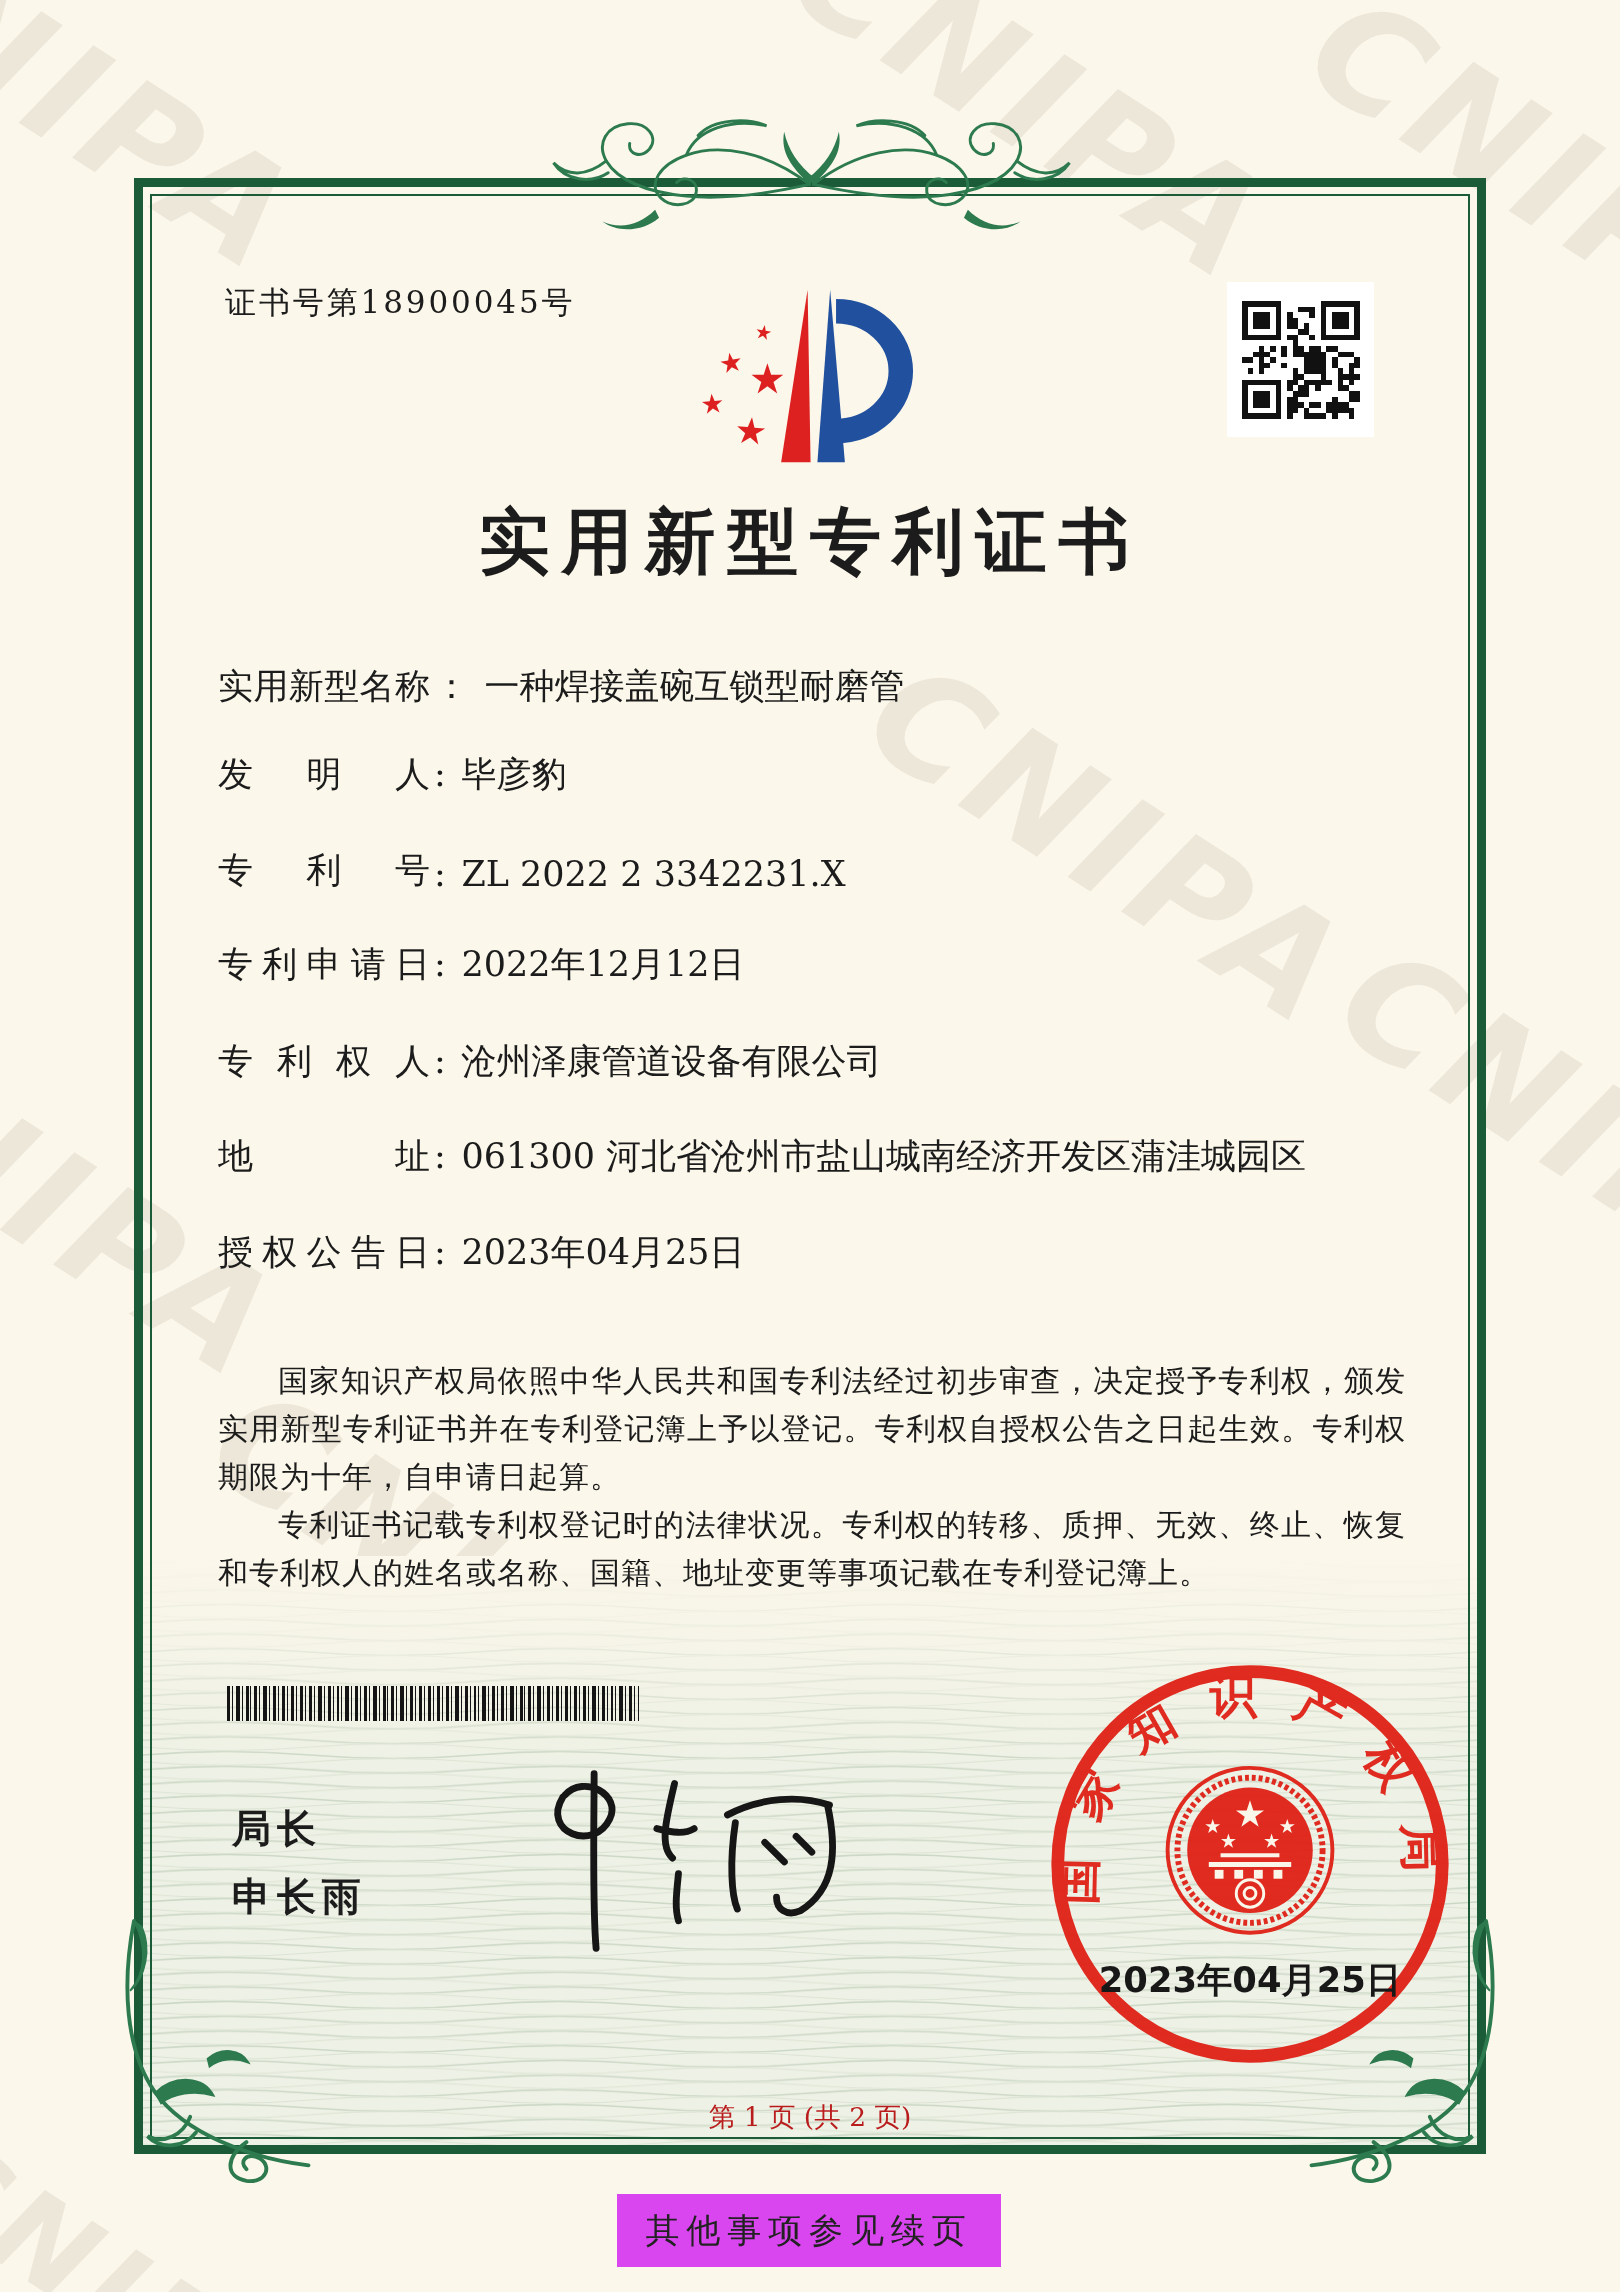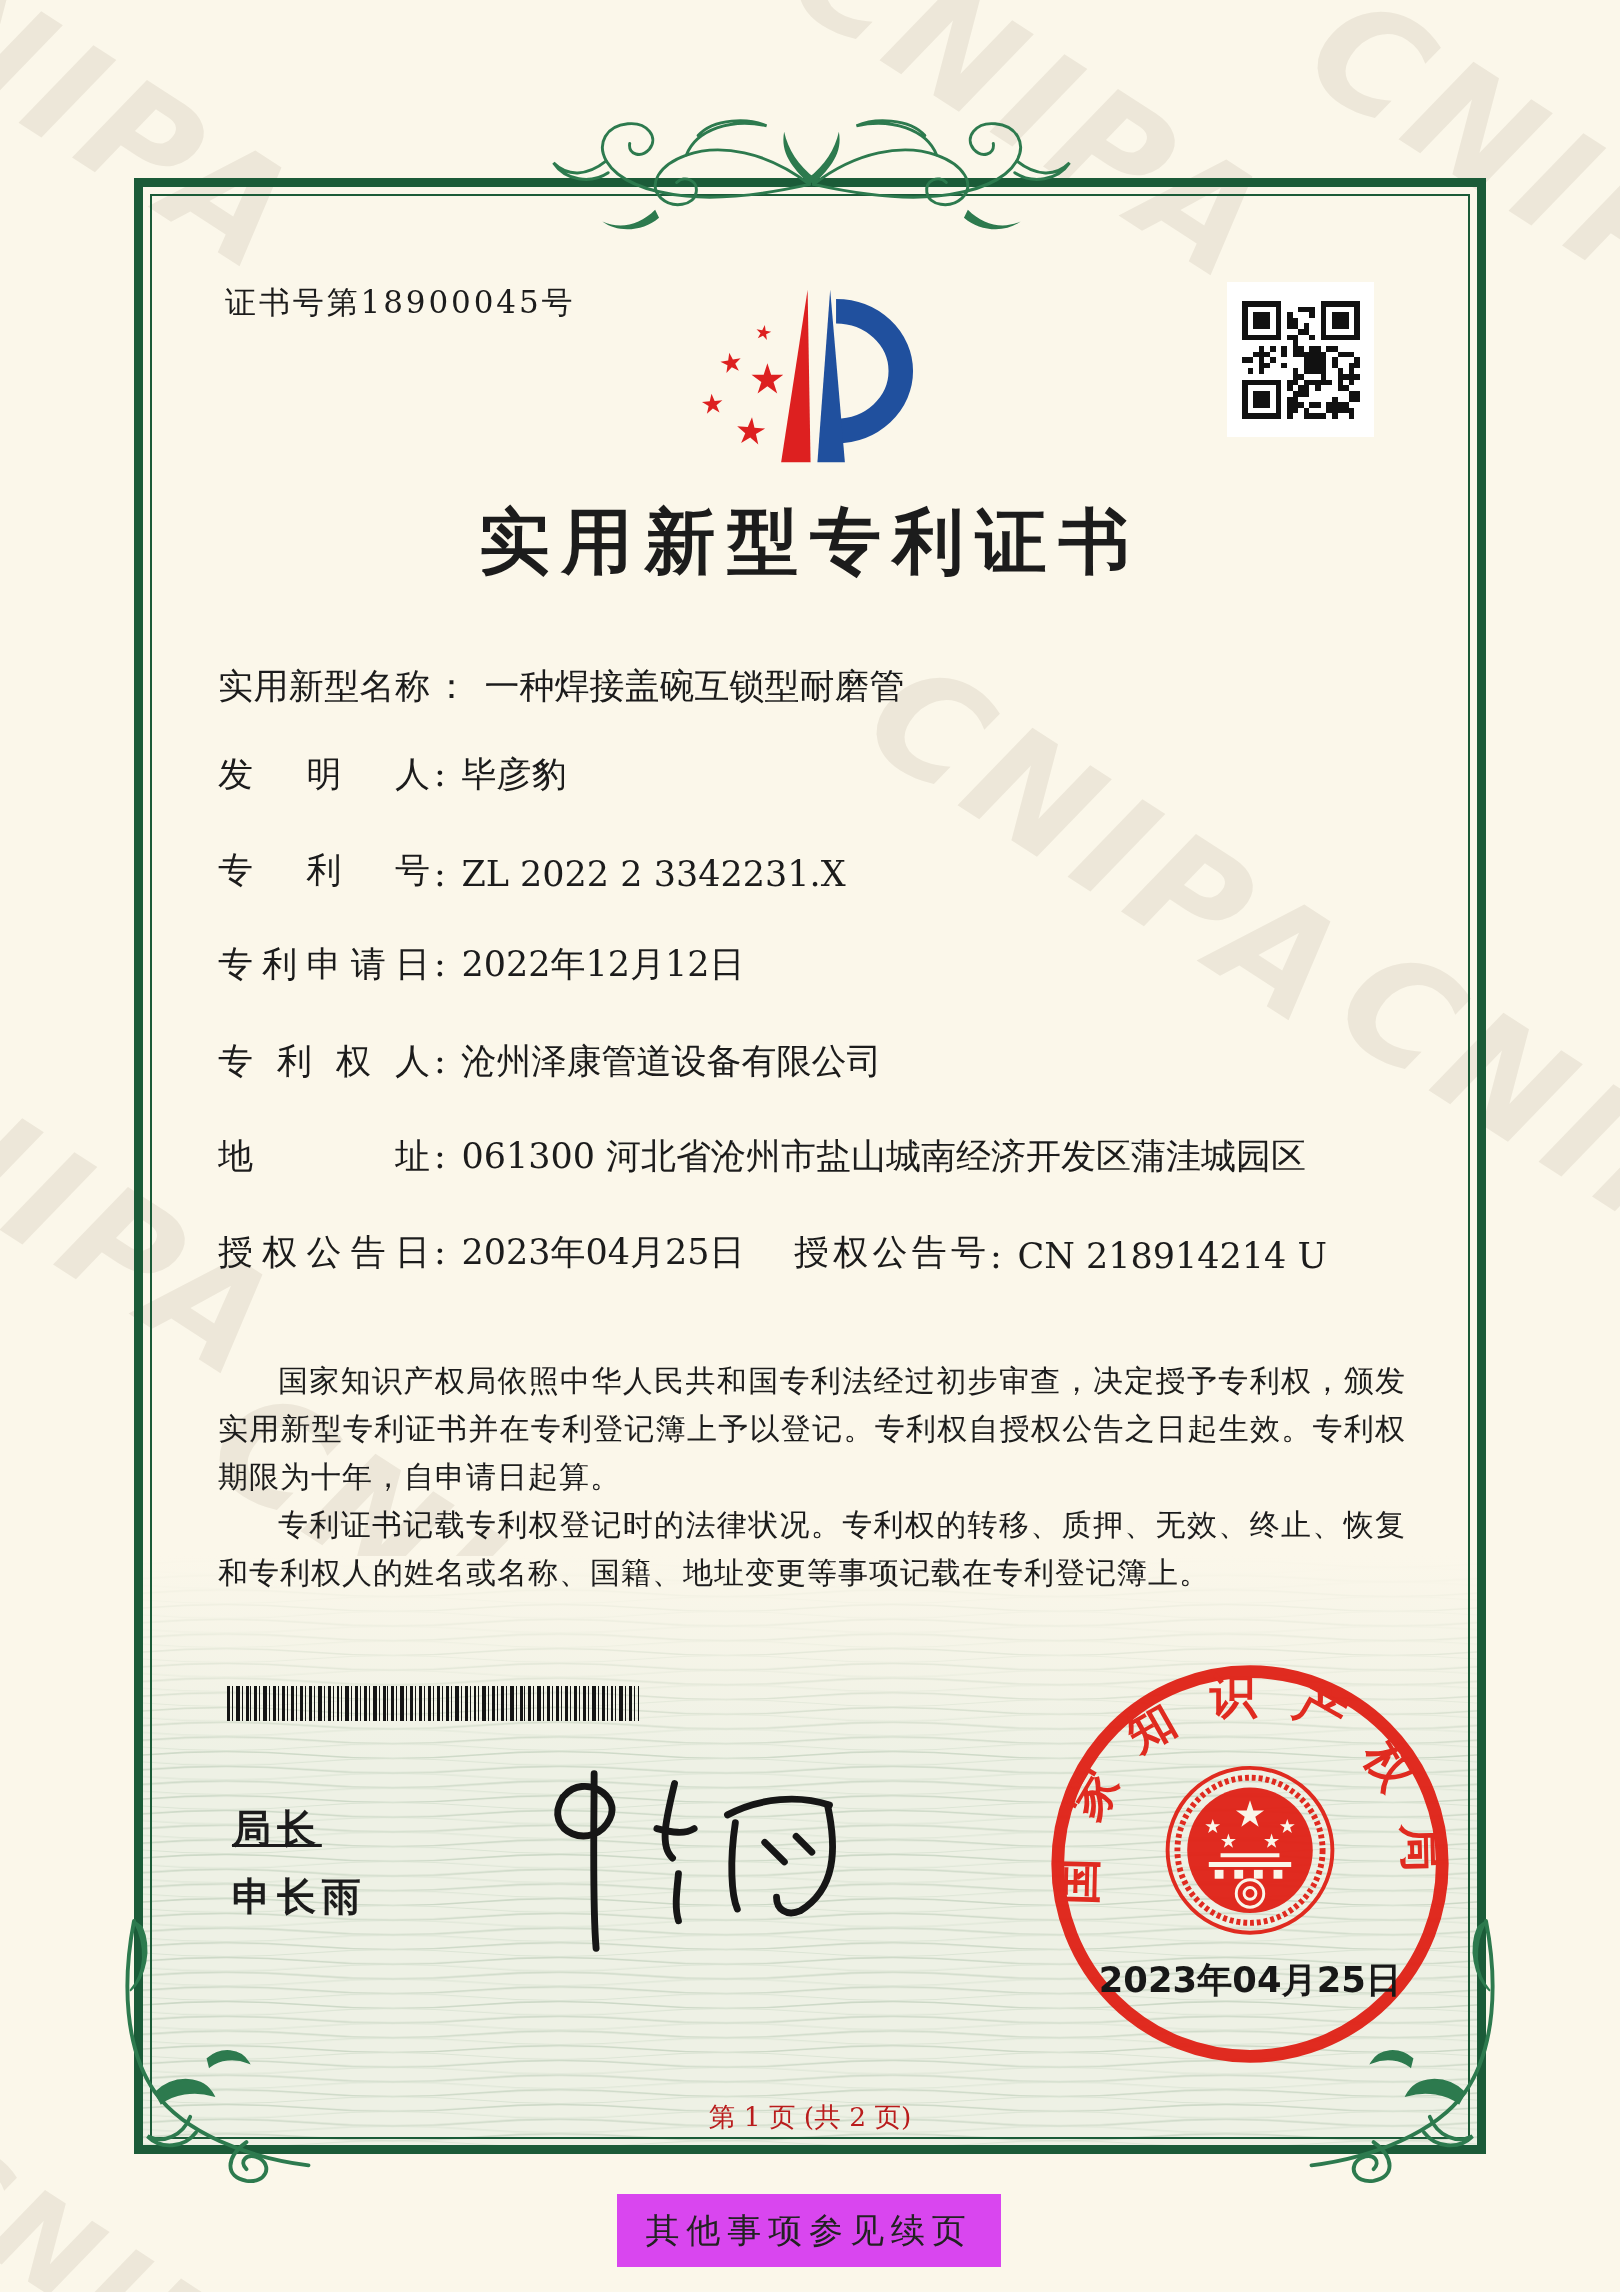--- a/index.html
+++ b/index.html
@@ -31,21 +31,21 @@
       line-height:48px;text-align:justify;letter-spacing:1px;margin-top:42px;}
   .body-text p{margin:0;text-indent:2em;}
   
   .barcode{position:absolute;left:227px;top:1686px;width:412px;height:35px;
       background:repeating-linear-gradient(90deg,#141414 0 2.9px,transparent 2.9px 4.9px,
       #141414 4.9px 5.9px,transparent 5.9px 8.8px,#141414 8.8px 12.7px,transparent 12.7px 14.7px,
       #141414 14.7px 15.7px,transparent 15.7px 18.6px,#141414 18.6px 21.6px,transparent 21.6px 23.5px,
       #141414 23.5px 24.5px,transparent 24.5px 27.4px);}
   
   .sig-title{position:absolute;left:232px;top:1802px;font-size:39px;font-weight:600;
-      letter-spacing:5.9px;font-family:"DejaVu Sans","Liberation Sans",sans-serif;text-decoration:underline;}
+      letter-spacing:5.9px;font-family:"DejaVu Sans","Liberation Sans",sans-serif;}
   .sig-name{position:absolute;left:232px;top:1870px;font-size:39px;font-weight:600;
       letter-spacing:5.9px;font-family:"DejaVu Sans","Liberation Sans",sans-serif;}
   
   .qr-box{position:absolute;left:1227px;top:282px;width:147px;height:155px;background:#ffffff;}
   .qr-box svg{position:absolute;left:14.7px;top:18.6px;width:118px;height:118px;}
   
   .page-num{position:absolute;left:0;right:0;top:2099px;text-align:center;font-size:26.5px;color:#b91c1c;}
   .note-strip{position:absolute;left:617px;top:2194px;width:384px;height:73px;background:#d946ef;
       display:flex;align-items:center;justify-content:center;font-size:34px;letter-spacing:6.9px;color:#222;}
   svg{display:block;}
@@ -158,23 +158,20 @@
     <span class="flabel">专利申请日</span><span class="colon">:</span><span>2022年12月12日</span>
   </div>
   <div class="row" style="top:1038px">
     <span class="flabel">专利权人</span><span class="colon">:</span><span>沧州泽康管道设备有限公司</span>
   </div>
   <div class="row" style="top:1133px">
     <span class="flabel">地址</span><span class="colon">:</span><span>061300 河北省沧州市盐山城南经济开发区蒲洼城园区</span>
   </div>
   <div class="row" style="top:1229px">
     <span class="flabel">授权公告日</span><span class="colon">:</span><span>2023年04月25日</span>
-    <span class="pair2">
-      <span class="flabel2">授权公告号</span><span class="colon">:</span><span>CN 218914214 U</span>
-    </span>
   </div>
 
   <div class="body-text">
     <p>国家知识产权局依照中华人民共和国专利法经过初步审查，决定授予专利权，颁发实用新型专利证书并在专利登记簿上予以登记。专利权自授权公告之日起生效。专利权期限为十年，自申请日起算。</p>
     <p>专利证书记载专利权登记时的法律状况。专利权的转移、质押、无效、终止、恢复和专利权人的姓名或名称、国籍、地址变更等事项记载在专利登记簿上。</p>
   </div>
 
   <div class="barcode"></div>
 
   <div class="sig-title">局长</div>

